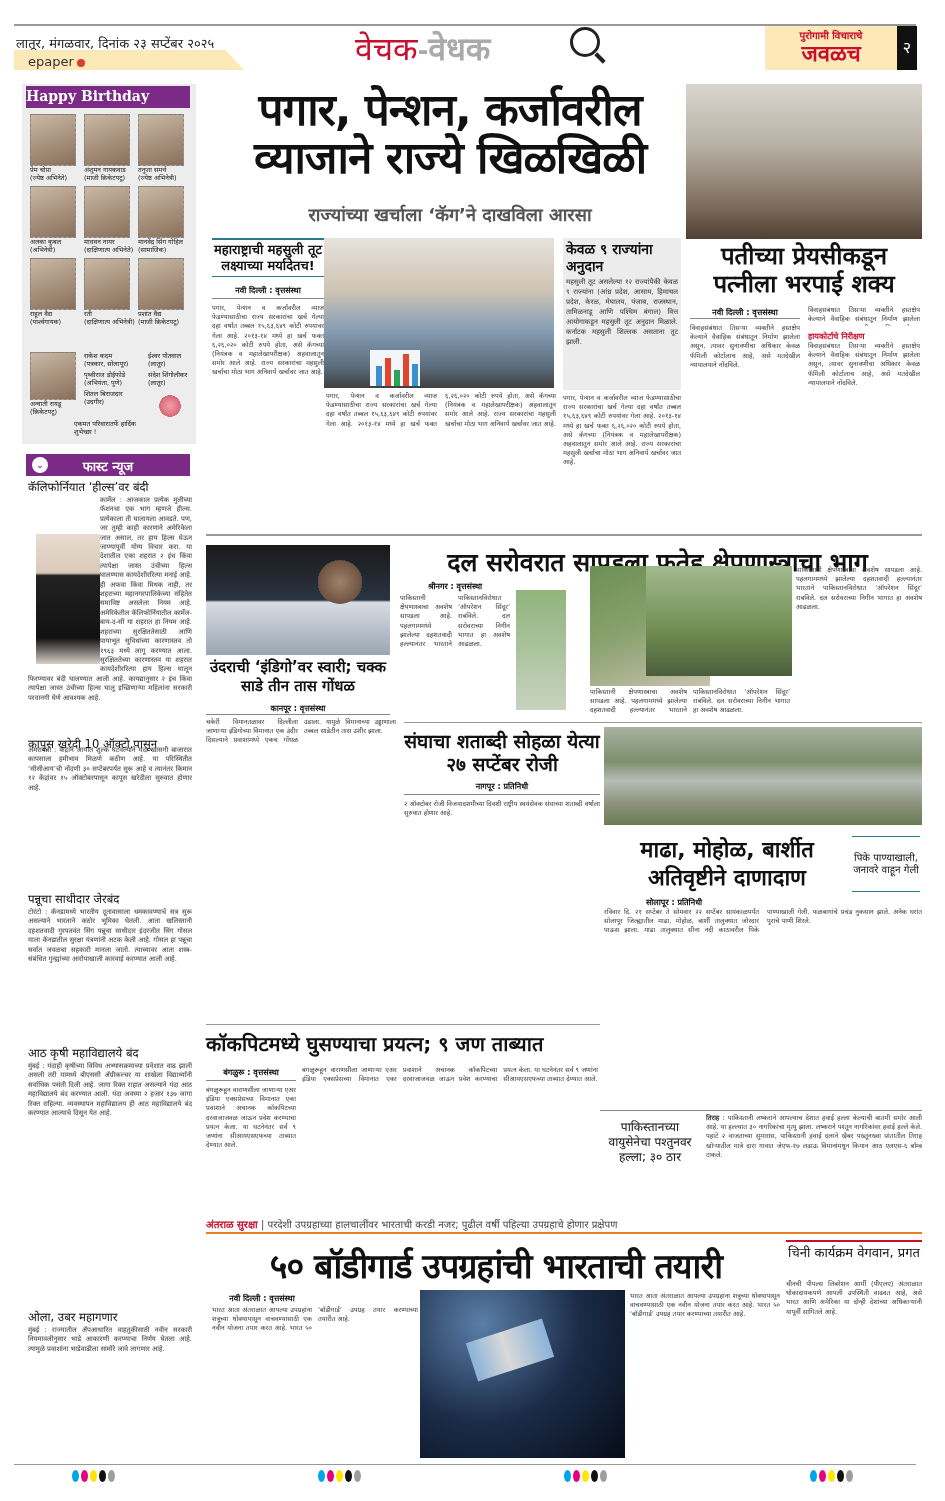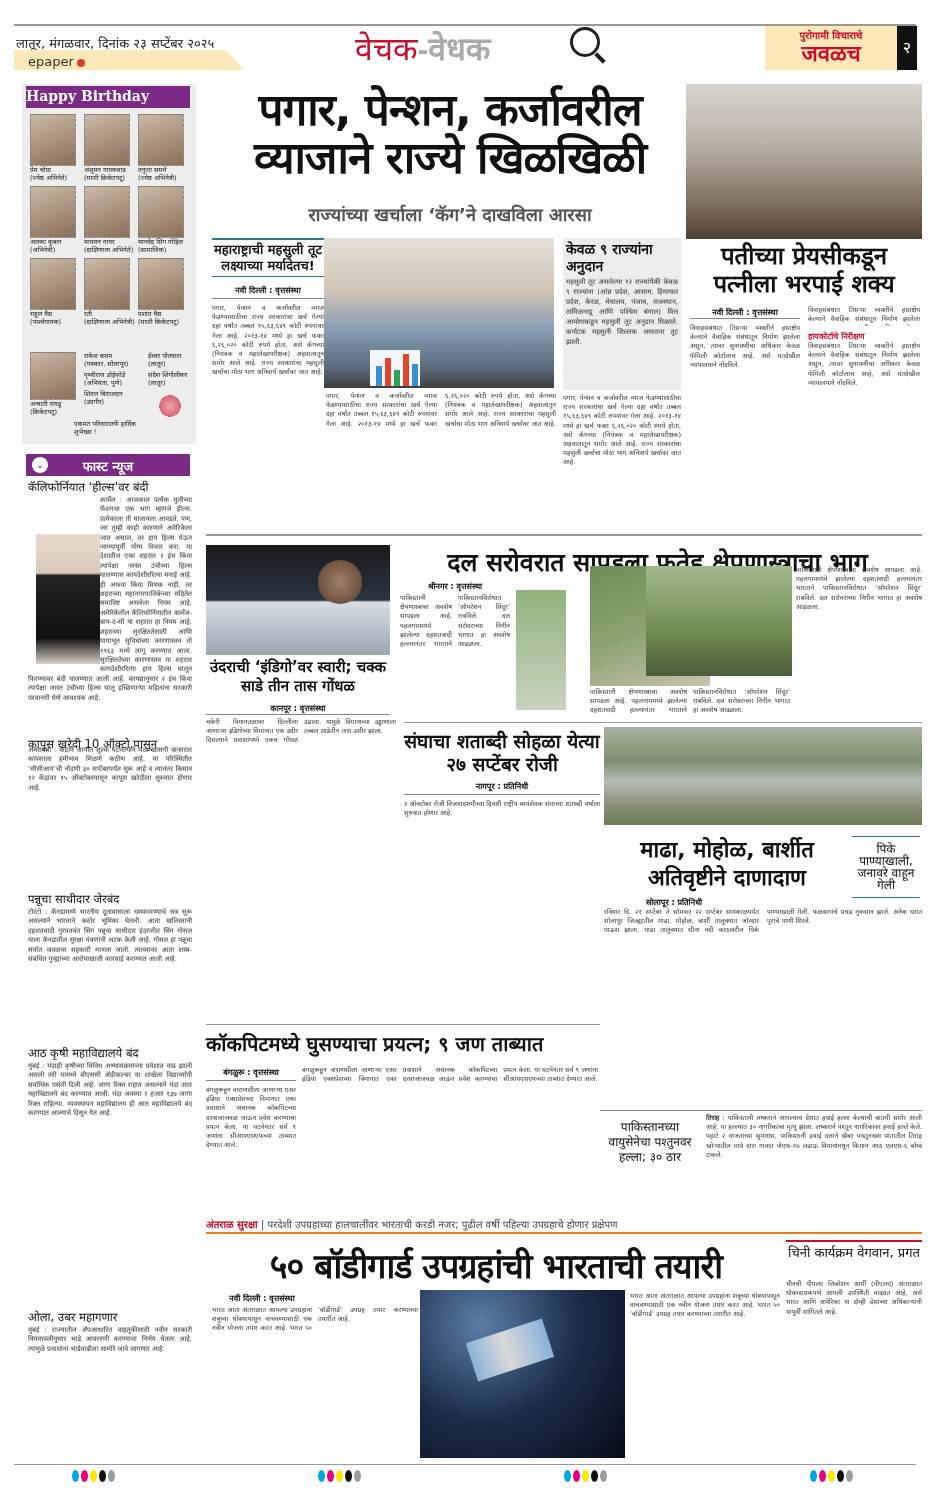--- a/index.html
+++ b/index.html
@@ -41,21 +41,21 @@
 .dal{left:390px;top:544px;width:535px;font-size:25px;font-weight:bold;text-align:center}
 .planeimg{left:206px;top:545px;width:184px;height:110px;background:linear-gradient(180deg,#1a1a1a,#2a3442 50%,#d8dde3 52%,#9aa6b2)}
 .rat{left:318px;top:560px;width:44px;height:44px;border-radius:50%;background:radial-gradient(circle,#a0826a,#6d5240 70%,#e8e2d8 72%)}
 .indigo{left:206px;top:658px;width:184px;font-size:15px;font-weight:bold;line-height:19px;text-align:center}
 .dalphoto1{left:516px;top:590px;width:50px;height:120px;background:linear-gradient(180deg,#8fb47b,#c8d2c0)}
 .dalphoto2{left:590px;top:566px;width:120px;height:120px;background:linear-gradient(160deg,#6c8f55,#8aa26f 50%,#c9c2b0)}
 .dalphoto3{left:646px;top:566px;width:146px;height:110px;background:linear-gradient(180deg,#a2b98e,#6f8c50 60%,#4b5d3b)}
 .sangh{left:404px;top:730px;width:196px;font-size:19px;font-weight:bold;line-height:23px;text-align:center}
 .floodimg{left:604px;top:727px;width:318px;height:98px;background:linear-gradient(180deg,#a9b3a1,#7d8f6d 35%,#b6bdb6 55%,#8a8f78 80%,#6b7c55)}
 .madha{left:604px;top:836px;width:246px;font-size:22px;font-weight:bold;line-height:28px;text-align:center}
-.pike{left:852px;top:836px;width:68px;border-top:1px solid #2b7a8a;border-bottom:1px solid #2b7a8a;font-size:12px;line-height:12px;text-align:center;padding:6px 0}
+.pike{left:852px;top:836px;width:68px;border-top:1px solid #2b7a8a;border-bottom:1px solid #2b7a8a;font-size:10px;line-height:12px;text-align:center;padding:15px 0}
 .cock{left:206px;top:1030px;width:400px;font-size:20px;font-weight:bold;text-align:left}
 .pak{left:600px;top:1120px;width:100px;font-size:12px;line-height:15px;text-align:center;color:#111}
 .antar{left:206px;top:1214px;width:716px;height:20px;border-bottom:2px solid #e67e22;font-size:10px;color:#444;padding-top:3px}
 .antar b{color:#c8102e}
 .h50{left:216px;top:1242px;width:560px;font-size:34px;font-weight:bold;text-align:center;letter-spacing:-1px}
 .chini{left:786px;top:1240px;width:136px;border-top:2px solid #c8102e;font-size:13px;line-height:17px;text-align:center;padding-top:2px}
 .satimg{left:420px;top:1290px;width:205px;height:168px;background:radial-gradient(circle at 30% 20%,#5a7ea8,#1b2c48 50%,#060c18)}
 .sat{left:470px;top:1330px;width:80px;height:40px;background:linear-gradient(90deg,#8ab2d8,#d9d9d9 45%,#8ab2d8);transform:rotate(-18deg)}
 .bottomline{left:14px;top:1464px;width:902px;height:1px;background:#999}
 .reg{top:1470px;height:13px;display:flex;gap:2px}

